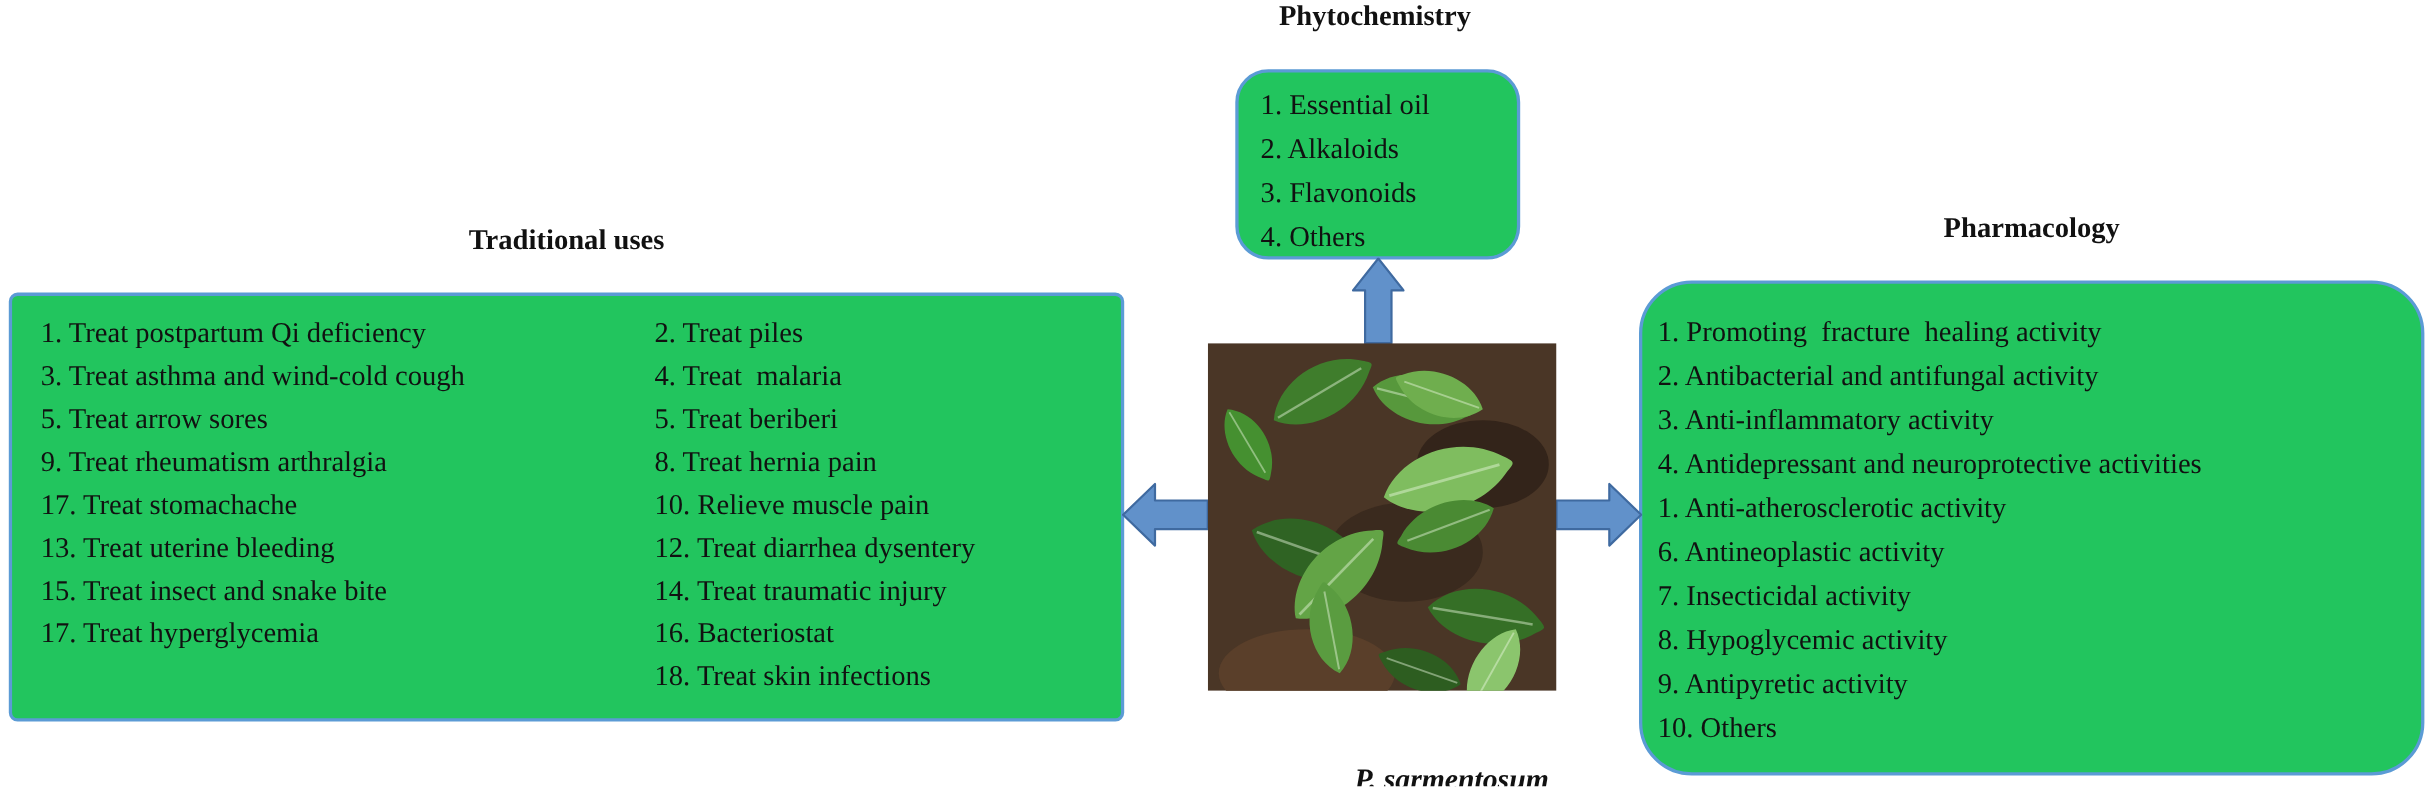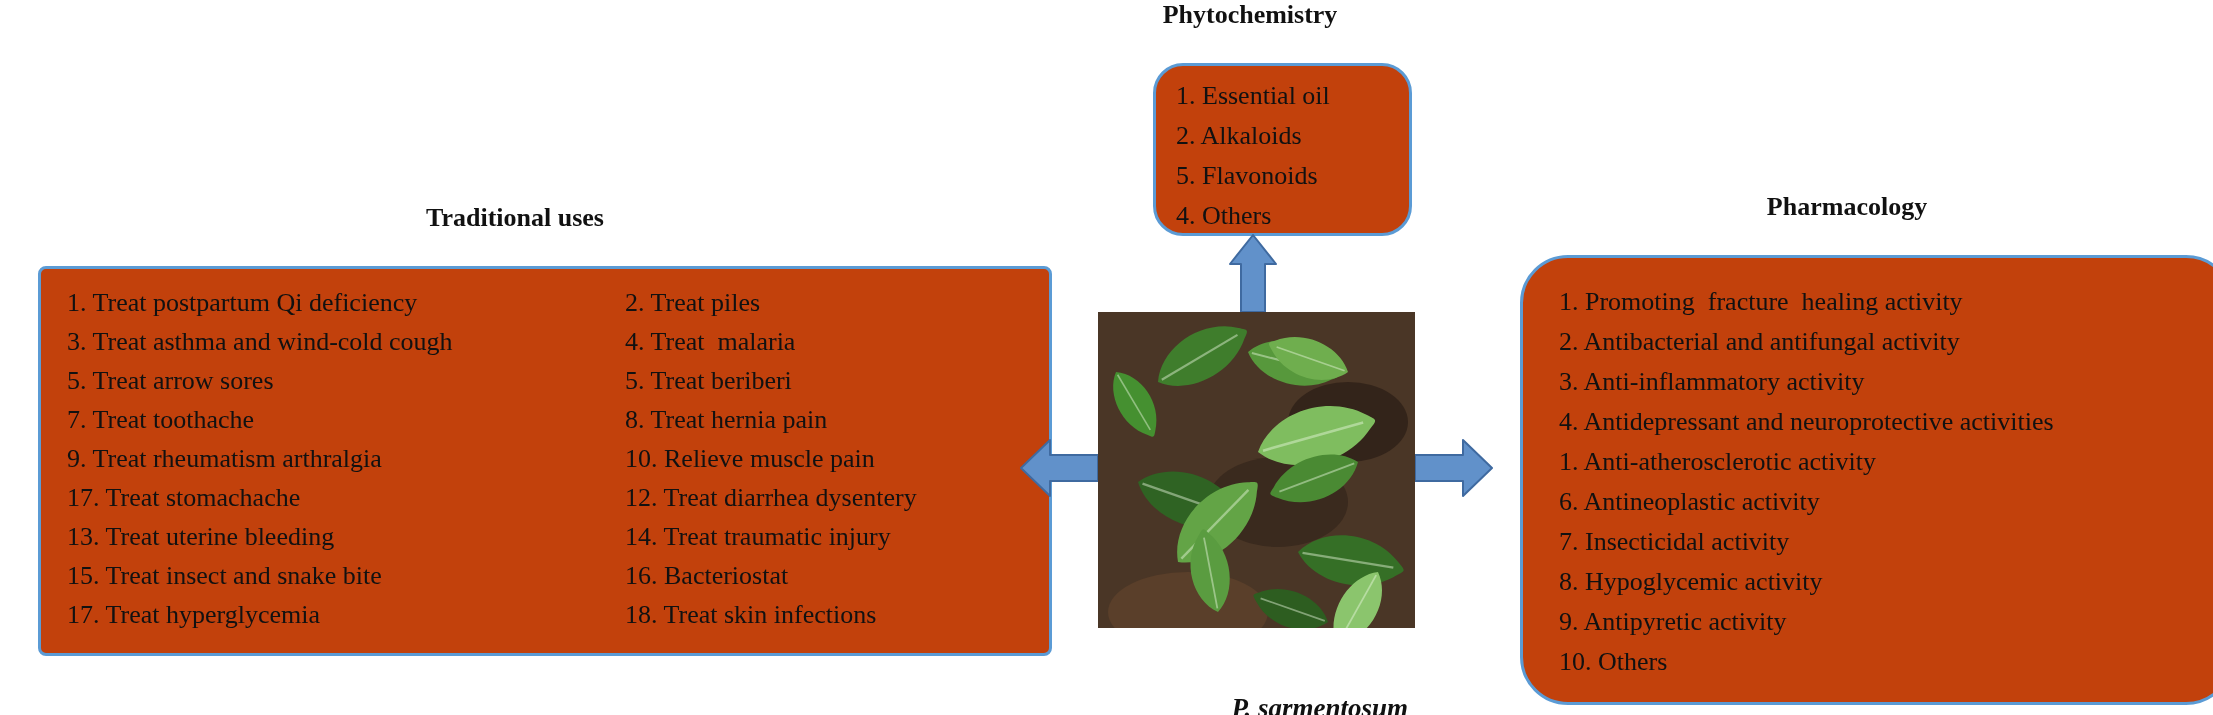--- a/index.html
+++ b/index.html
@@ -14,22 +14,21 @@
     width:2213px;height:715px;
     background:#ffffff;
     font-family:"Liberation Serif","DejaVu Serif",serif;
     color:var(--text);
     overflow:hidden;
   }
   .box{
     position:absolute;
     border:3px solid var(--box-border);
     box-sizing:border-box;
-    background:#c2410c;
-    margin-left:30px;
+    background:#22c55e;
   }
   .section-title{
     position:absolute;
     font-weight:bold;
     font-size:26px;
     text-align:center;
     color:var(--text);
     white-space:nowrap;
   }
   .list-item{
@@ -52,21 +51,21 @@
   #box-phytochemistry{
     left:1123px;top:63px;width:259px;height:173px;
     border-radius:30px;
     padding:10px 0 0 20px;
   }
   #box-phytochemistry .list-item{line-height:40px;}
   #title-pharmacology{left:1490px;top:192px;width:714px;}
   #box-pharmacology{
     left:1490px;top:255px;width:714px;height:450px;
     border-radius:48px;
-    padding:24px 0 0 36px;
+    padding:24px 0 0 14px;
   }
   #box-pharmacology .list-item{line-height:40px;}
   #plant-photo{
     position:absolute;
     left:1098px;top:312px;width:317px;height:316px;
     display:block;
   }
   #plant-caption{
     position:absolute;
     left:1008px;top:672px;width:400px;
@@ -91,21 +90,20 @@
 <body>
 
 <div id="canvas">
 
   <div class="section-title" id="title-traditional">Traditional uses</div>
   <div class="box" id="box-traditional">
     <div class="col">
         <div class="list-item">1. Treat postpartum Qi deficiency</div>
         <div class="list-item">3. Treat asthma and wind-cold cough</div>
         <div class="list-item">5. Treat arrow sores</div>
-        <div class="list-item">7. Treat toothache</div>
         <div class="list-item">9. Treat rheumatism arthralgia</div>
         <div class="list-item">17. Treat stomachache</div>
         <div class="list-item">13. Treat uterine bleeding</div>
         <div class="list-item">15. Treat insect and snake bite</div>
         <div class="list-item">17. Treat hyperglycemia</div>
       </div>
     <div class="col">
         <div class="list-item">2. Treat piles</div>
         <div class="list-item">4. Treat  malaria</div>
         <div class="list-item">5. Treat beriberi</div>
@@ -115,21 +113,21 @@
         <div class="list-item">14. Treat traumatic injury</div>
         <div class="list-item">16. Bacteriostat</div>
         <div class="list-item">18. Treat skin infections</div>
       </div>
   </div>
 
   <div class="section-title" id="title-phytochemistry">Phytochemistry</div>
   <div class="box" id="box-phytochemistry">
       <div class="list-item">1. Essential oil</div>
       <div class="list-item">2. Alkaloids</div>
-      <div class="list-item">5. Flavonoids</div>
+      <div class="list-item">3. Flavonoids</div>
       <div class="list-item">4. Others</div>
     </div>
 
   <div class="section-title" id="title-pharmacology">Pharmacology</div>
   <div class="box" id="box-pharmacology">
       <div class="list-item">1. Promoting  fracture  healing activity</div>
       <div class="list-item">2. Antibacterial and antifungal activity</div>
       <div class="list-item">3. Anti-inflammatory activity</div>
       <div class="list-item">4. Antidepressant and neuroprotective activities</div>
       <div class="list-item">1. Anti-atherosclerotic activity</div>

